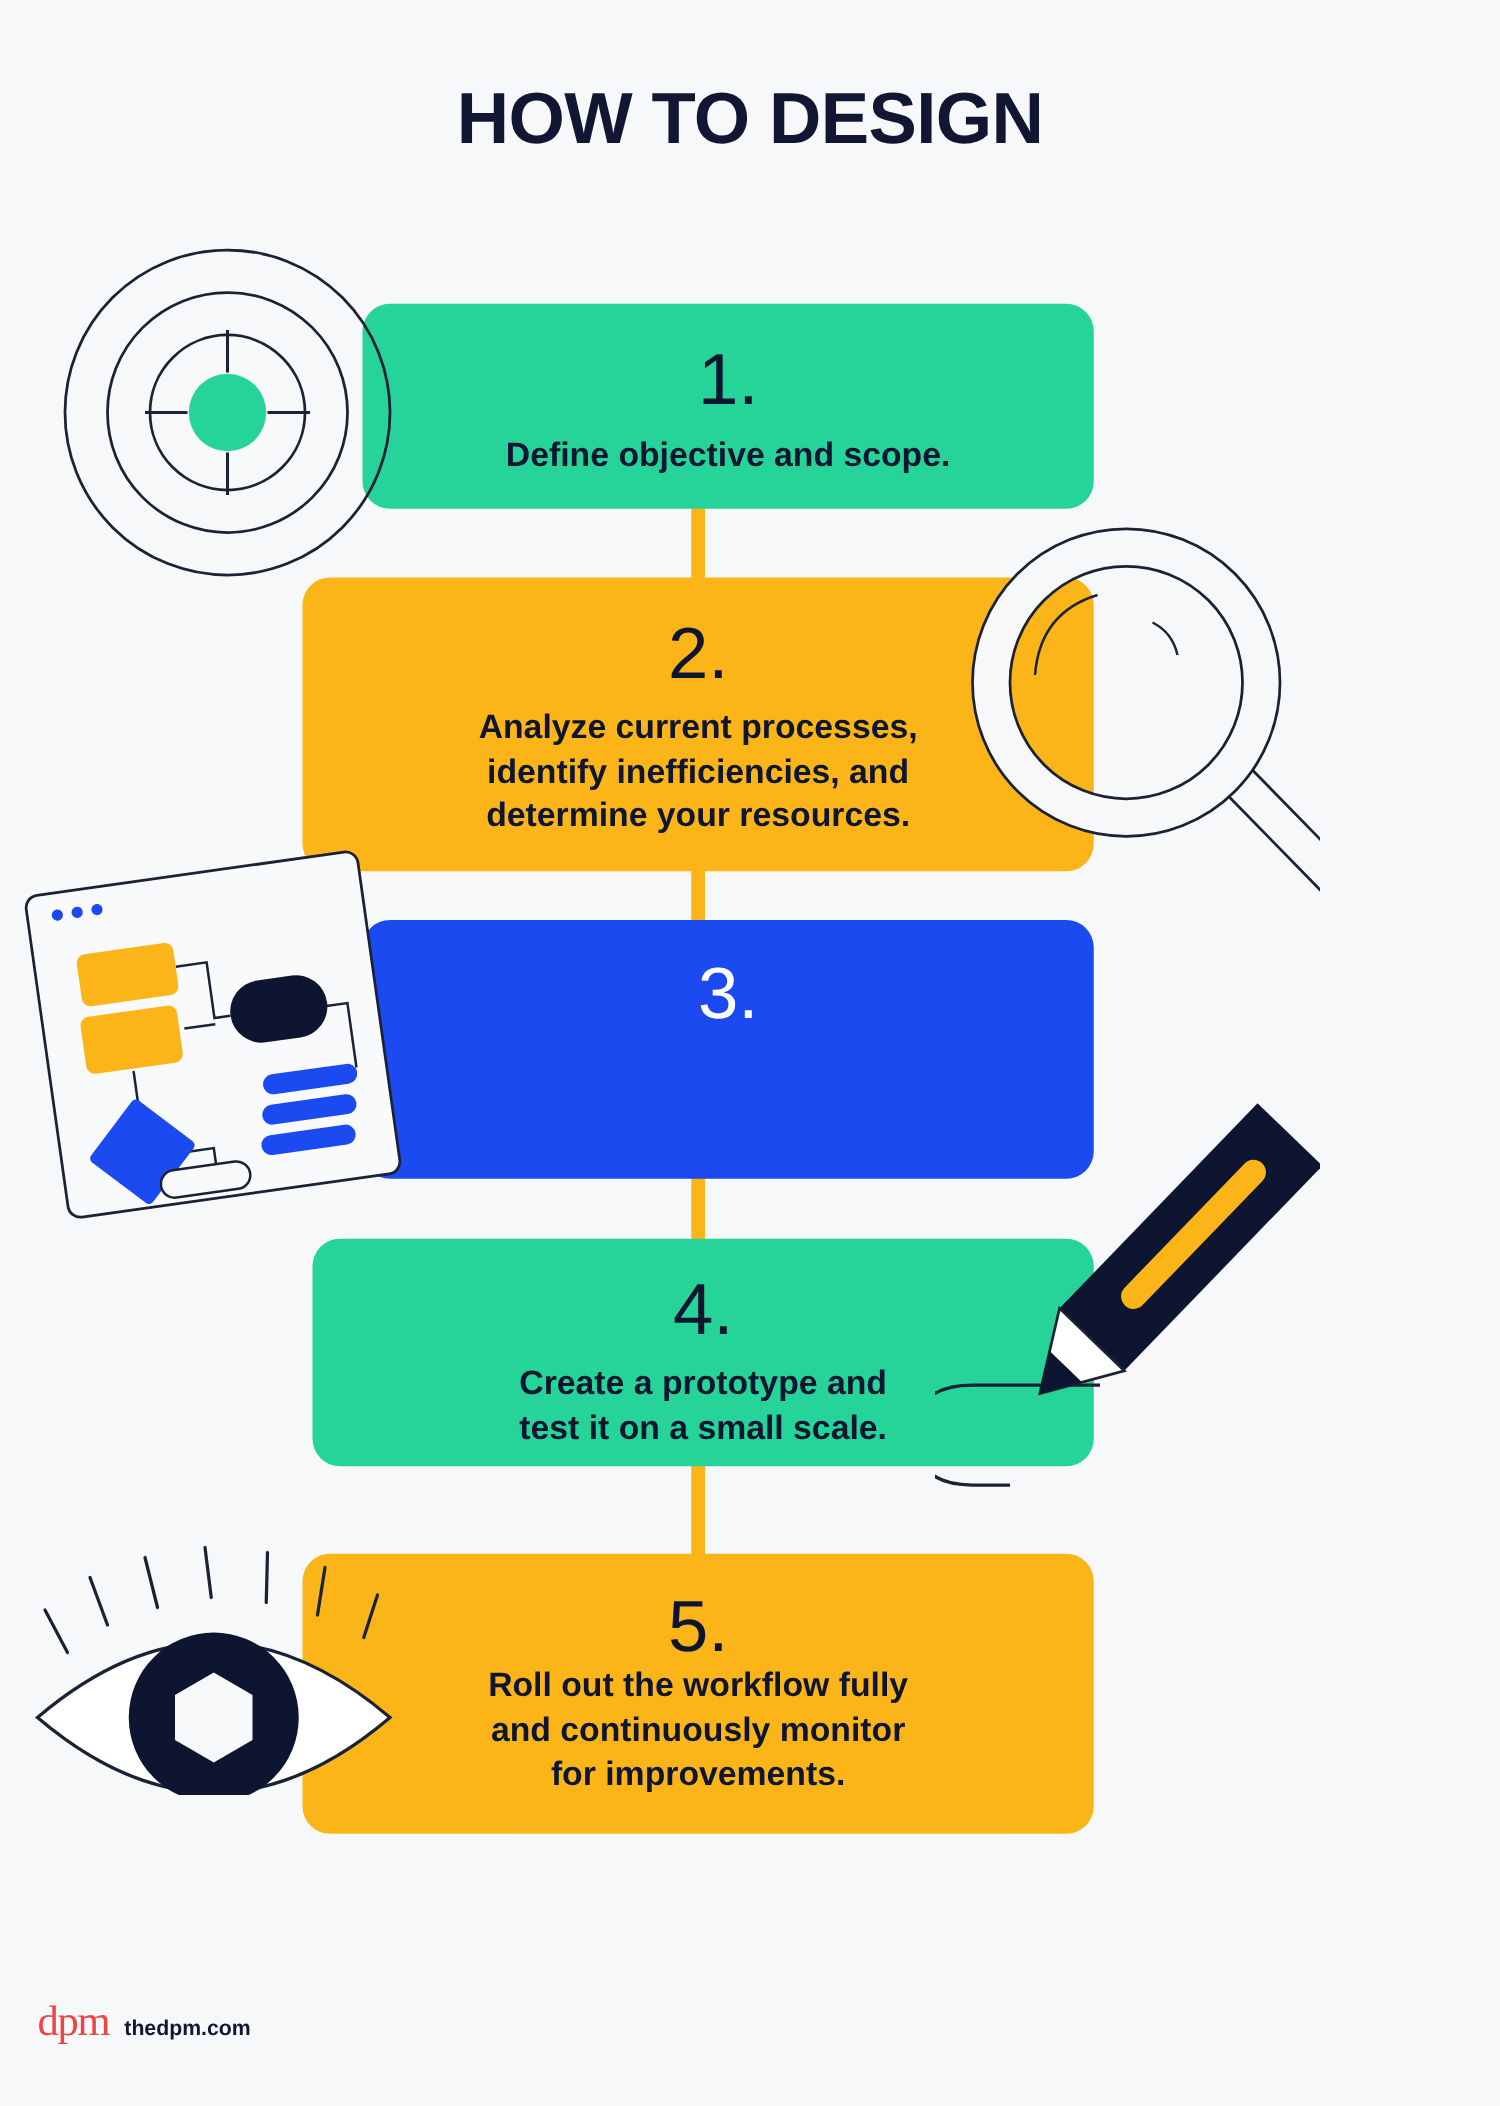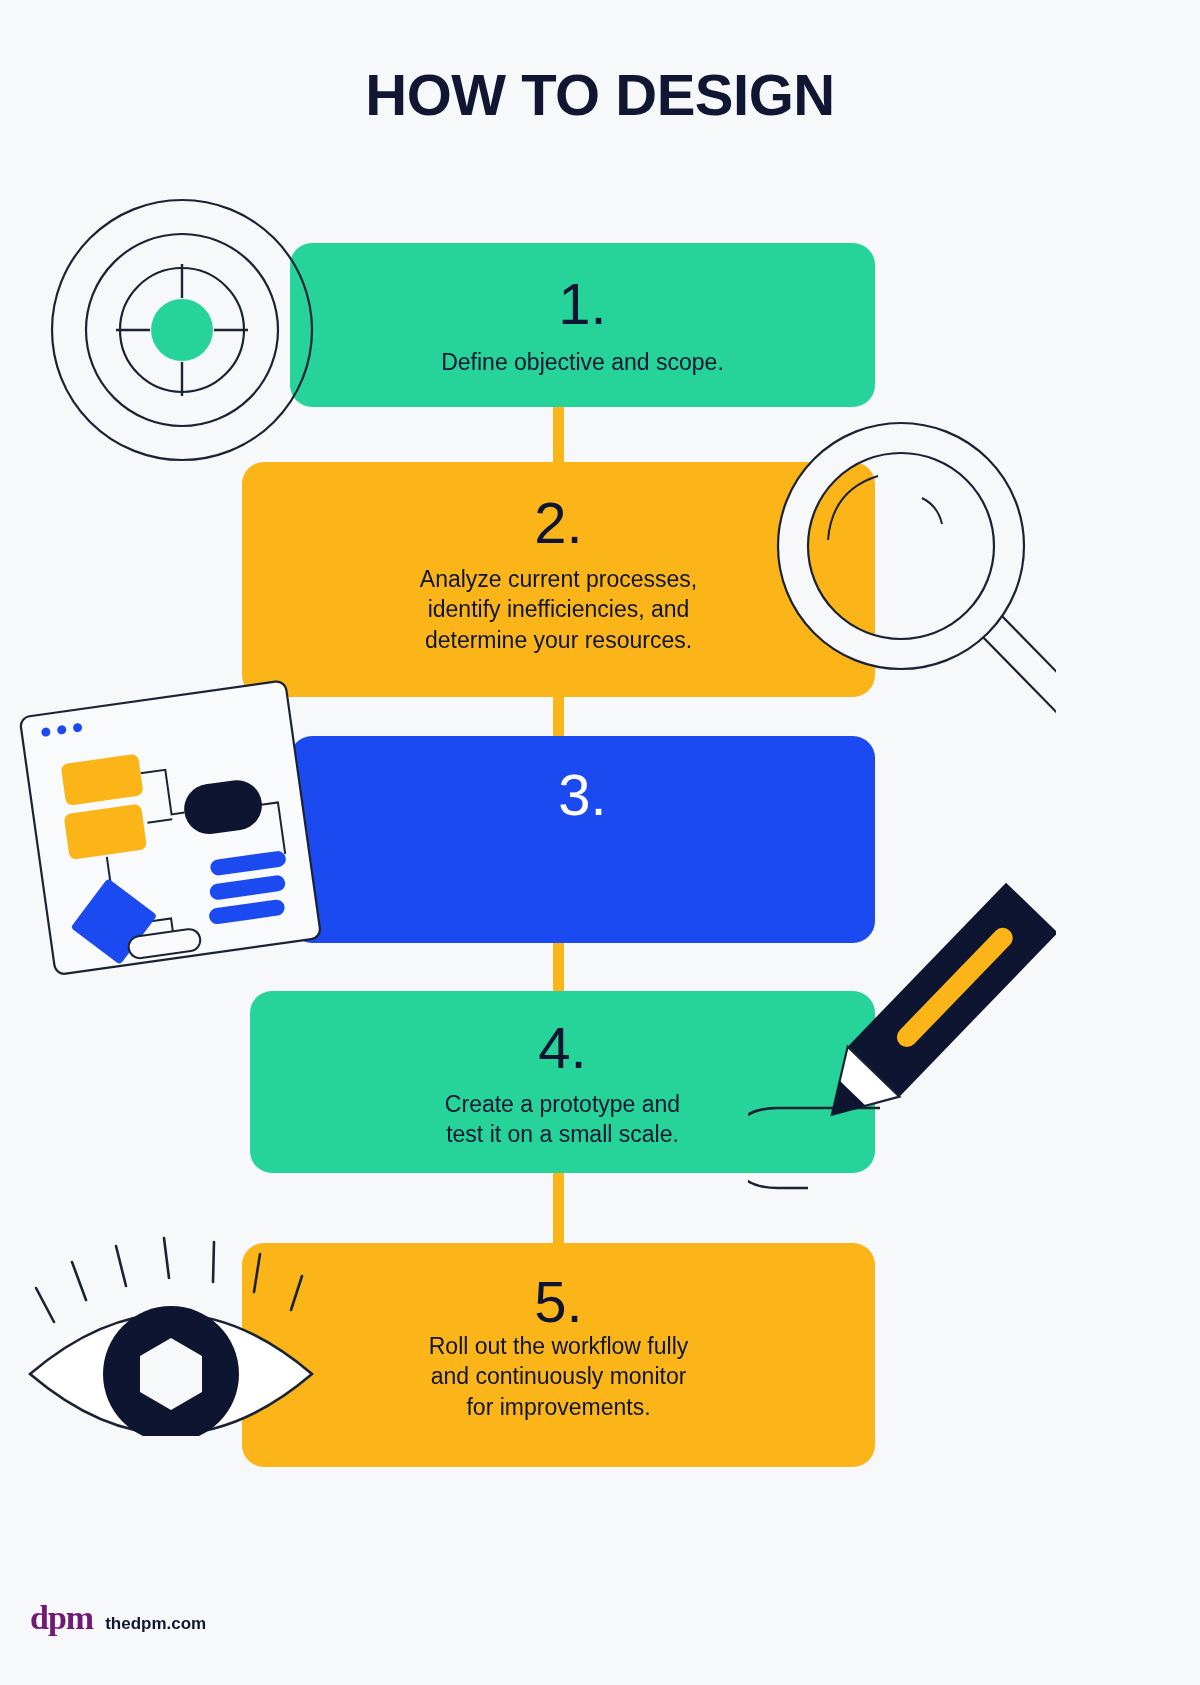--- a/index.html
+++ b/index.html
@@ -57,22 +57,22 @@
   }
   .card .num {
     font-family: "Liberation Sans", sans-serif;
     font-weight: normal;
     font-size: 58px;
     line-height: 1;
     letter-spacing: 0px;
   }
   .card .body {
     font-family: "Liberation Sans", sans-serif;
-    font-weight: normal;
-    font-size: 23px;
+    font-weight: bold;
+    font-size: 27px;
     line-height: 1.32;
     text-align: center;
     white-space: pre-line;
   }
   .dark  { color: #0E1530; }
   .light { color: #FFFFFF; }
 
   
   #card1 { left: 290px; top: 243px; width: 585px; height: 164px; background: #26D49A; padding-top: 32px; }
   #card2 { left: 242px; top: 462px; width: 633px; height: 235px; background: #FBB519; padding-top: 32px; }
@@ -99,23 +99,23 @@
     position: absolute;
     left: 30px;
     bottom: 48px;
     display: flex;
     align-items: baseline;
     gap: 12px;
     z-index: 6;
   }
   #footer .logo {
     font-family: "Liberation Serif", serif;
-    font-weight: bold;
+    font-weight: normal;
     font-size: 34px;
-    color: #701a75;
+    color: #ef4444;
     letter-spacing: -1px;
   }
   #footer .site {
     font-family: Liberation Sans, sans-serif;
     font-weight: bold;
     font-size: 17px;
     color: #111733;
   }
 </style>
 </head>

